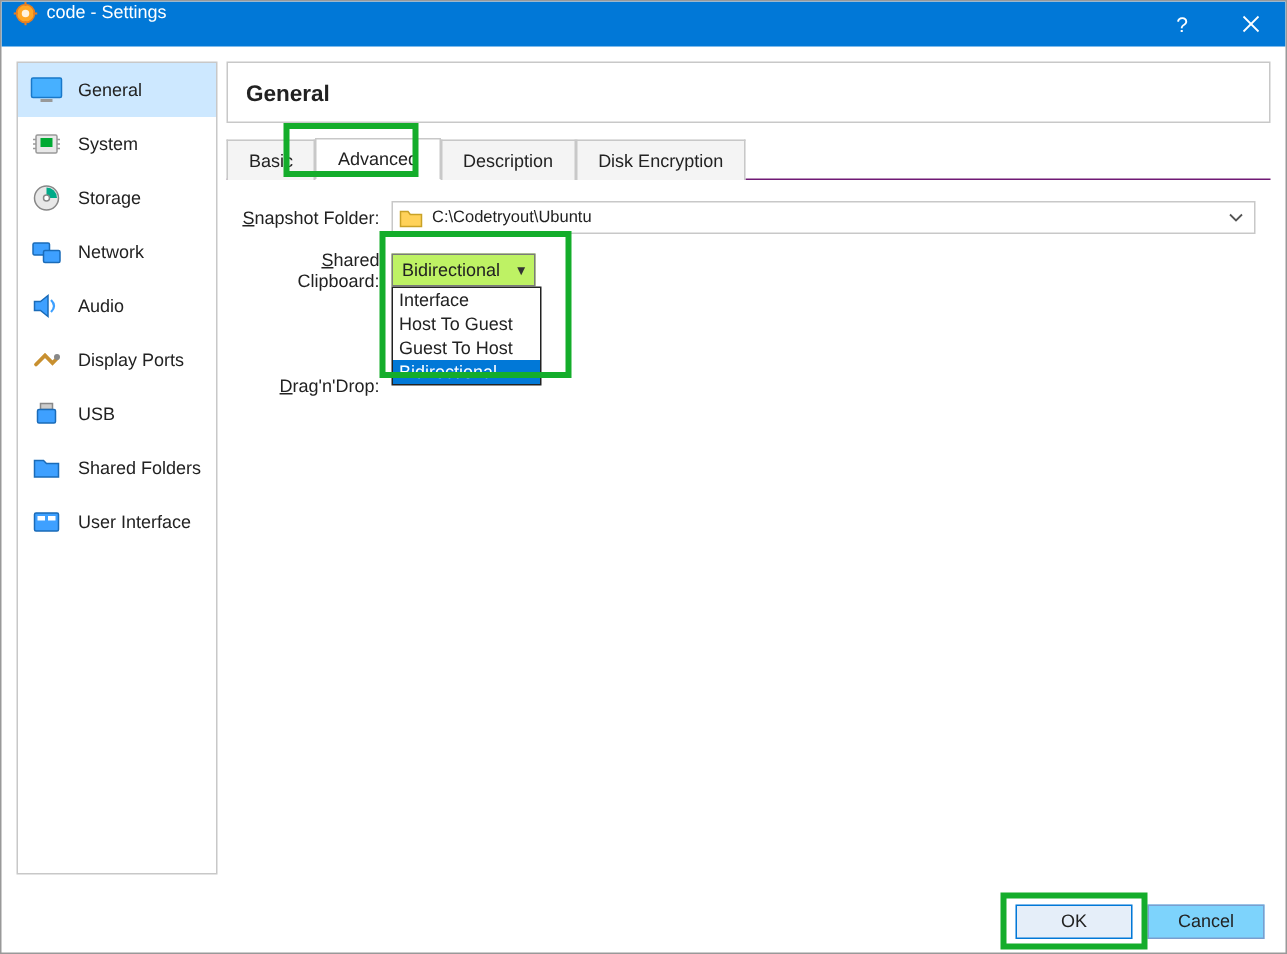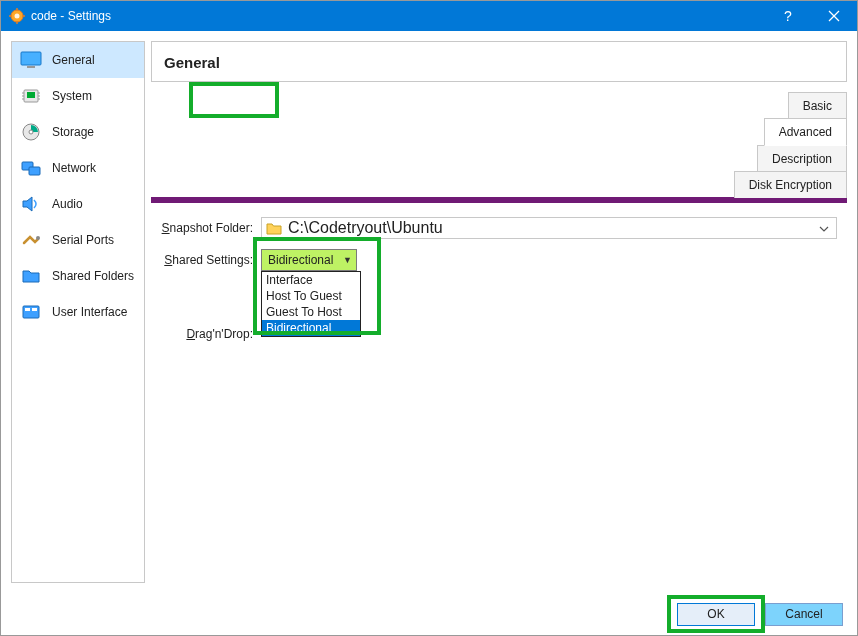--- a/index.html
+++ b/index.html
@@ -10,21 +10,21 @@
       width: 858px;
       height: 636px;
       overflow: hidden;
       border: 1px solid #999;
     }
     .titlebar {
       background: #0178d7;
       color: #fff;
       height: 30px;
       display: flex;
-      align-items: center;
+      align-items: flex-start;
       padding: 0 0 0 8px;
     }
     .titlebar-icon {
       width: 16px; height: 16px;
       margin-right: 6px;
       display: inline-flex; align-items: center; justify-content: center;
     }
     .titlebar-title { flex: 1; font-size: 12px; }
     .titlebar-btn {
       width: 46px; height: 30px;
@@ -73,22 +73,21 @@
     .page-title {
       font-size: 15px;
       font-weight: bold;
       color: #222;
     }
     .tabs {
       display: flex;
       align-items: flex-end;
       margin-top: 4px;
       position: relative;
-      border-bottom: 6px solid #701a75;
-      flex-direction: column;
+      border-bottom: 1px solid #701a75;
     }
     .tab {
       padding: 6px 14px;
       border: 1px solid #c8c8c8;
       border-bottom: none;
       background: #f4f4f4;
       margin-right: 0;
       margin-bottom: -1px;
       font-size: 12px;
       color: #222;
@@ -123,21 +122,21 @@
       align-items: center;
       border: 1px solid #c8c8c8;
       height: 22px;
       padding: 0 4px;
       background: #fff;
     }
     .folder-icon {
       width: 16px; height: 14px; margin-right: 6px;
       display: inline-flex; align-items: center; justify-content: center;
     }
-    .snapshot-path { flex: 1; font-size: 16px; color: #222; }
+    .snapshot-path { flex: 1; font-size: 11px; color: #222; }
     .chev { width: 16px; text-align: center; color: #555; font-size: 10px; }
     .combo {
       width: 96px;
       height: 22px;
       border: 1px solid #7a7a7a;
       background: #bef264;
       display: flex;
       align-items: center;
       padding: 0 4px 0 6px;
       font-size: 12px;
@@ -275,21 +274,30 @@
       </span>
       <span>Audio</span>
     </div>
     <div class="sidebar-item">
       <span class="sb-icon">
         <svg width="20" height="18" viewBox="0 0 20 18">
             <path d="M3 12 L9 6 L14 11 L17 8" fill="none" stroke="#c89030" stroke-width="2.5" stroke-linecap="round"></path>
             <circle cx="17" cy="7" r="2" fill="#888"></circle>
           </svg>
       </span>
-      <span>Serial Ports</span>
+      <span>Display Ports</span>
+    </div>
+    <div class="sidebar-item">
+      <span class="sb-icon">
+        <svg width="20" height="18" viewBox="0 0 20 18">
+            <rect x="6" y="2" width="8" height="4" fill="#ccc" stroke="#888"></rect>
+            <rect x="4" y="6" width="12" height="9" rx="1" fill="#3ea0ff" stroke="#1a6bb8"></rect>
+          </svg>
+      </span>
+      <span>USB</span>
     </div>
     <div class="sidebar-item">
       <span class="sb-icon">
         <svg width="20" height="18" viewBox="0 0 20 18">
             <path d="M2 4 L8 4 L10 6 L18 6 L18 15 L2 15 Z" fill="#3ea0ff" stroke="#1a6bb8"></path>
           </svg>
       </span>
       <span>Shared Folders</span>
     </div>
     <div class="sidebar-item">
@@ -335,21 +343,21 @@
           <span class="chev">
             <svg width="10" height="6" viewBox="0 0 10 6">
                 <path d="M1 1 L5 5 L9 1" fill="none" stroke="#555" stroke-width="1.2"></path>
               </svg>
           </span>
         </div>
       </div>
 
       <div class="form-row" style="position:relative;">
         <div class="form-label">
-          <u>S</u><span>hared Settings:</span>
+          <u>S</u><span>hared Clipboard:</span>
         </div>
         <div class="combo">
           <span class="sel">Bidirectional</span>
           <span class="arrow">▼</span>
           <div class="dropdown">
             <div class="dropdown-item">Interface</div>
             <div class="dropdown-item">Host To Guest</div>
             <div class="dropdown-item">Guest To Host</div>
             <div class="dropdown-item hilite">Bidirectional</div>
           </div>

